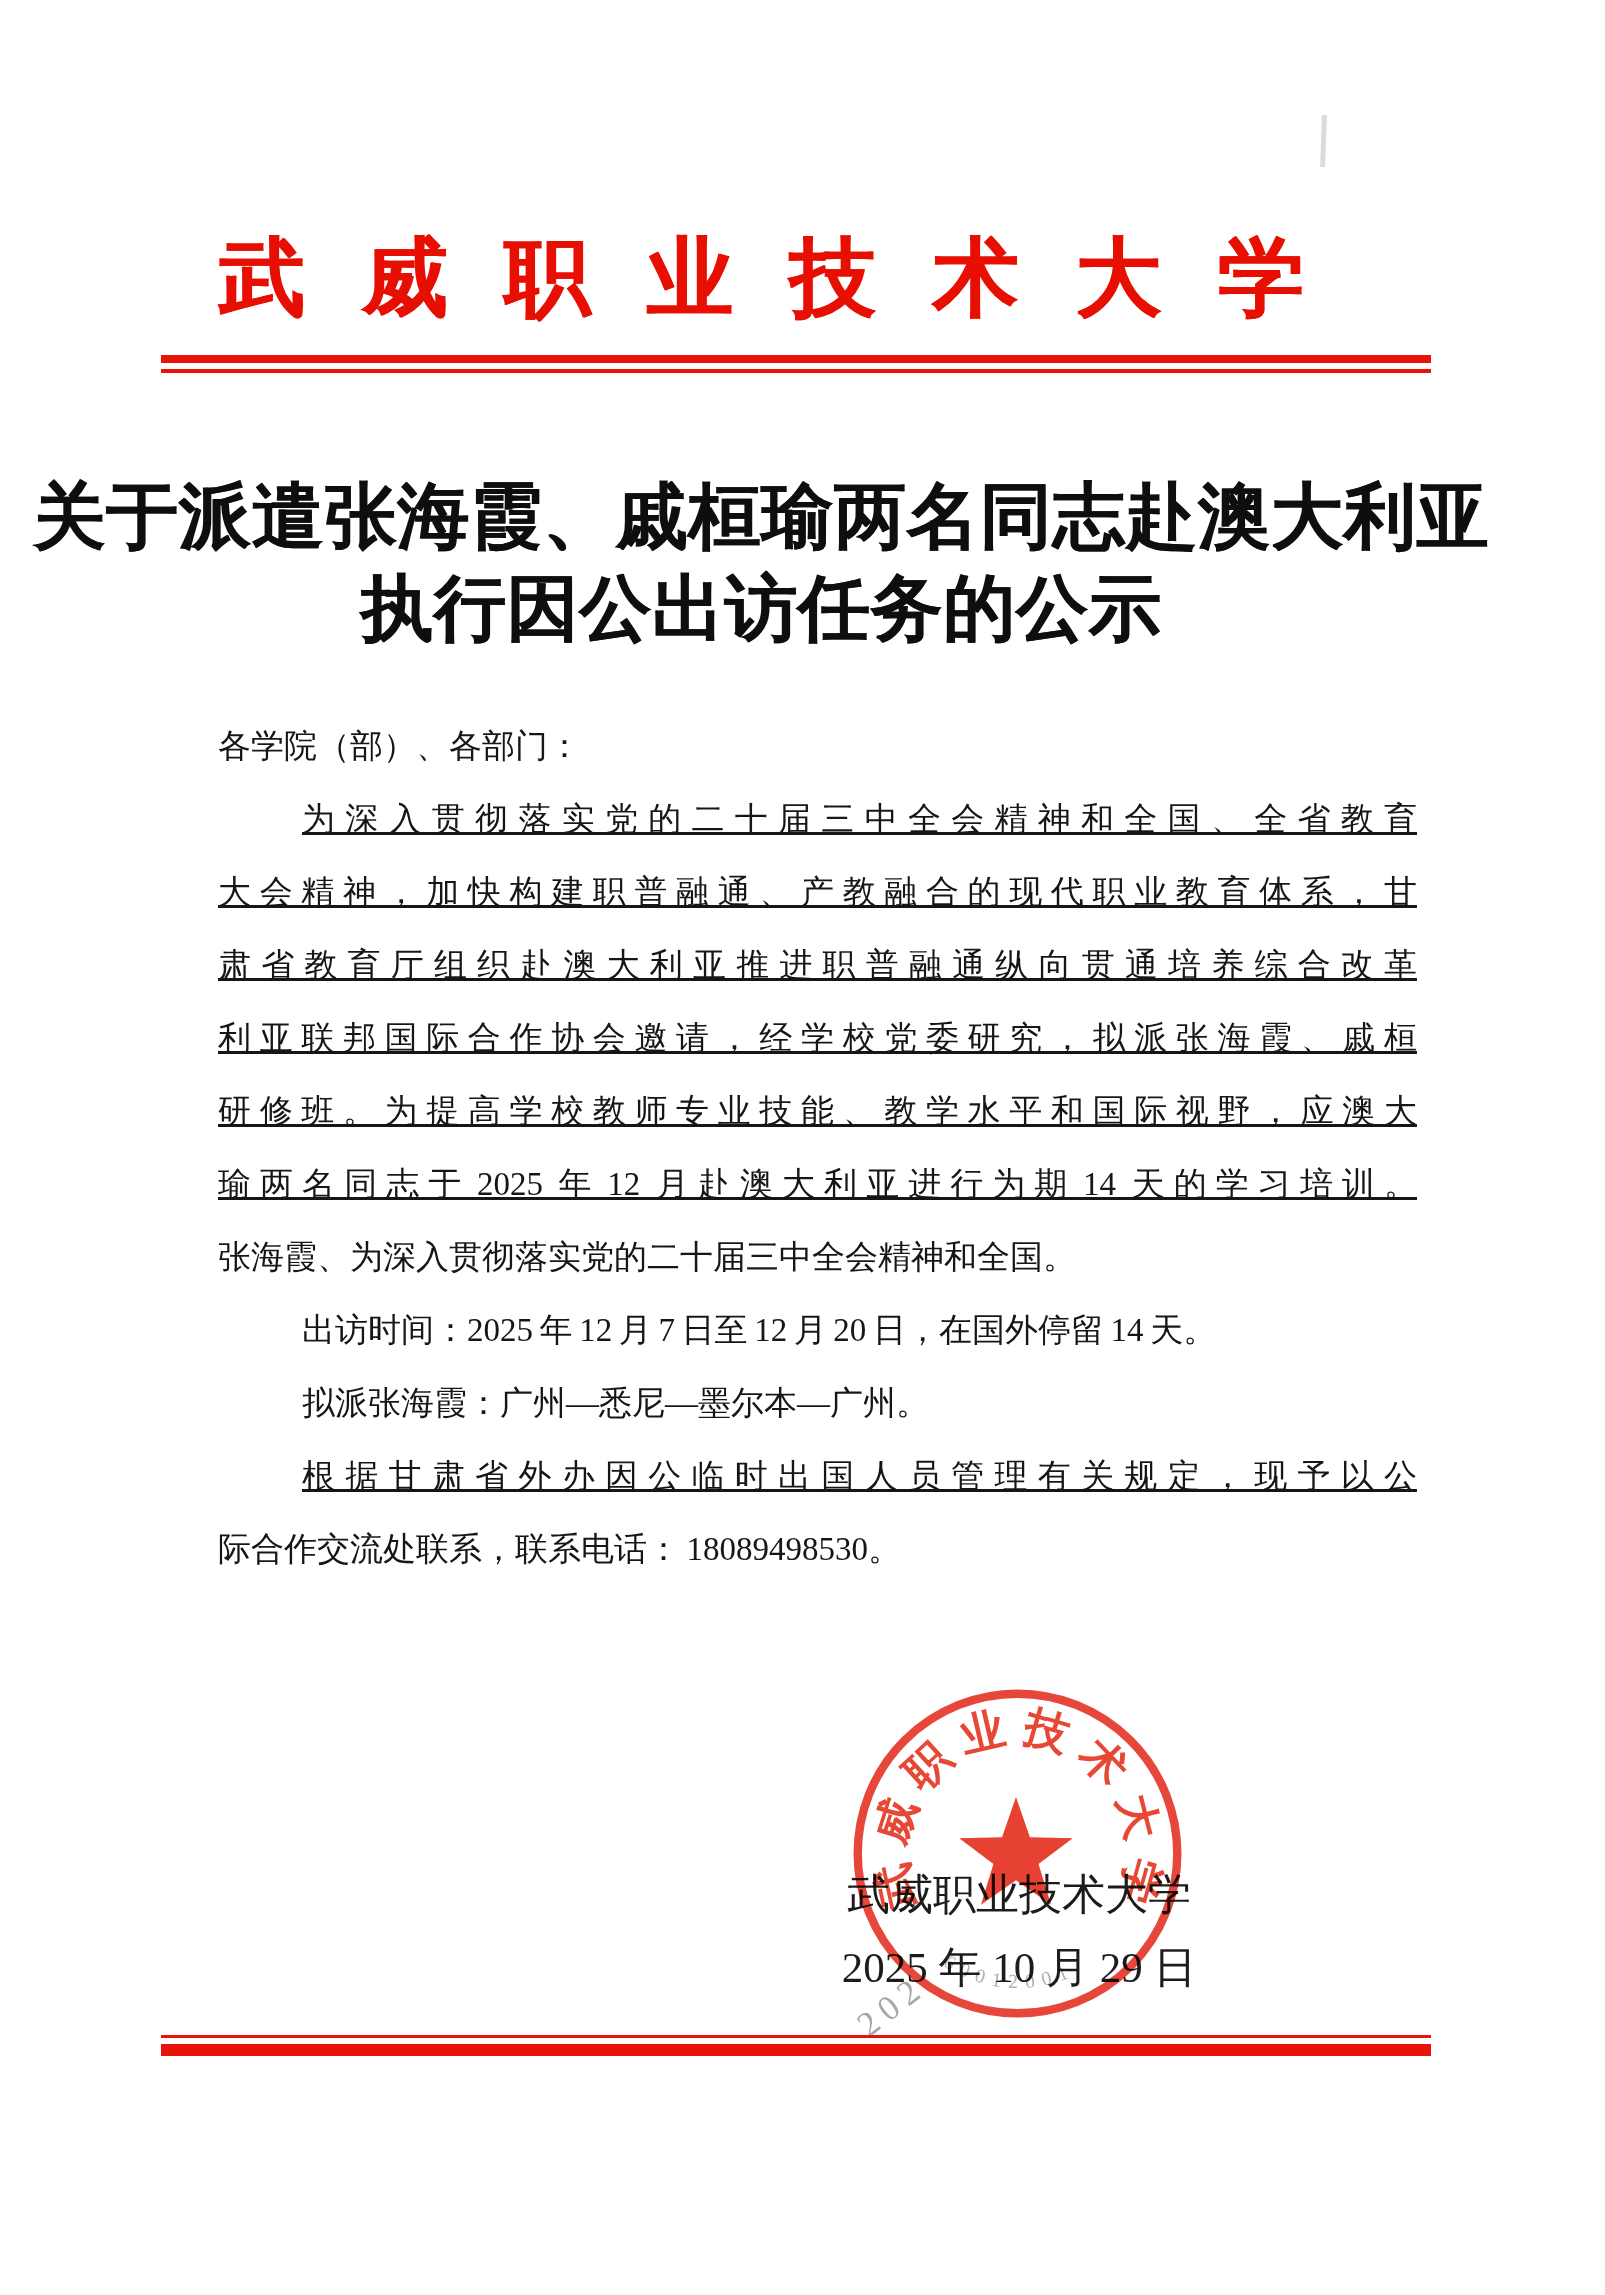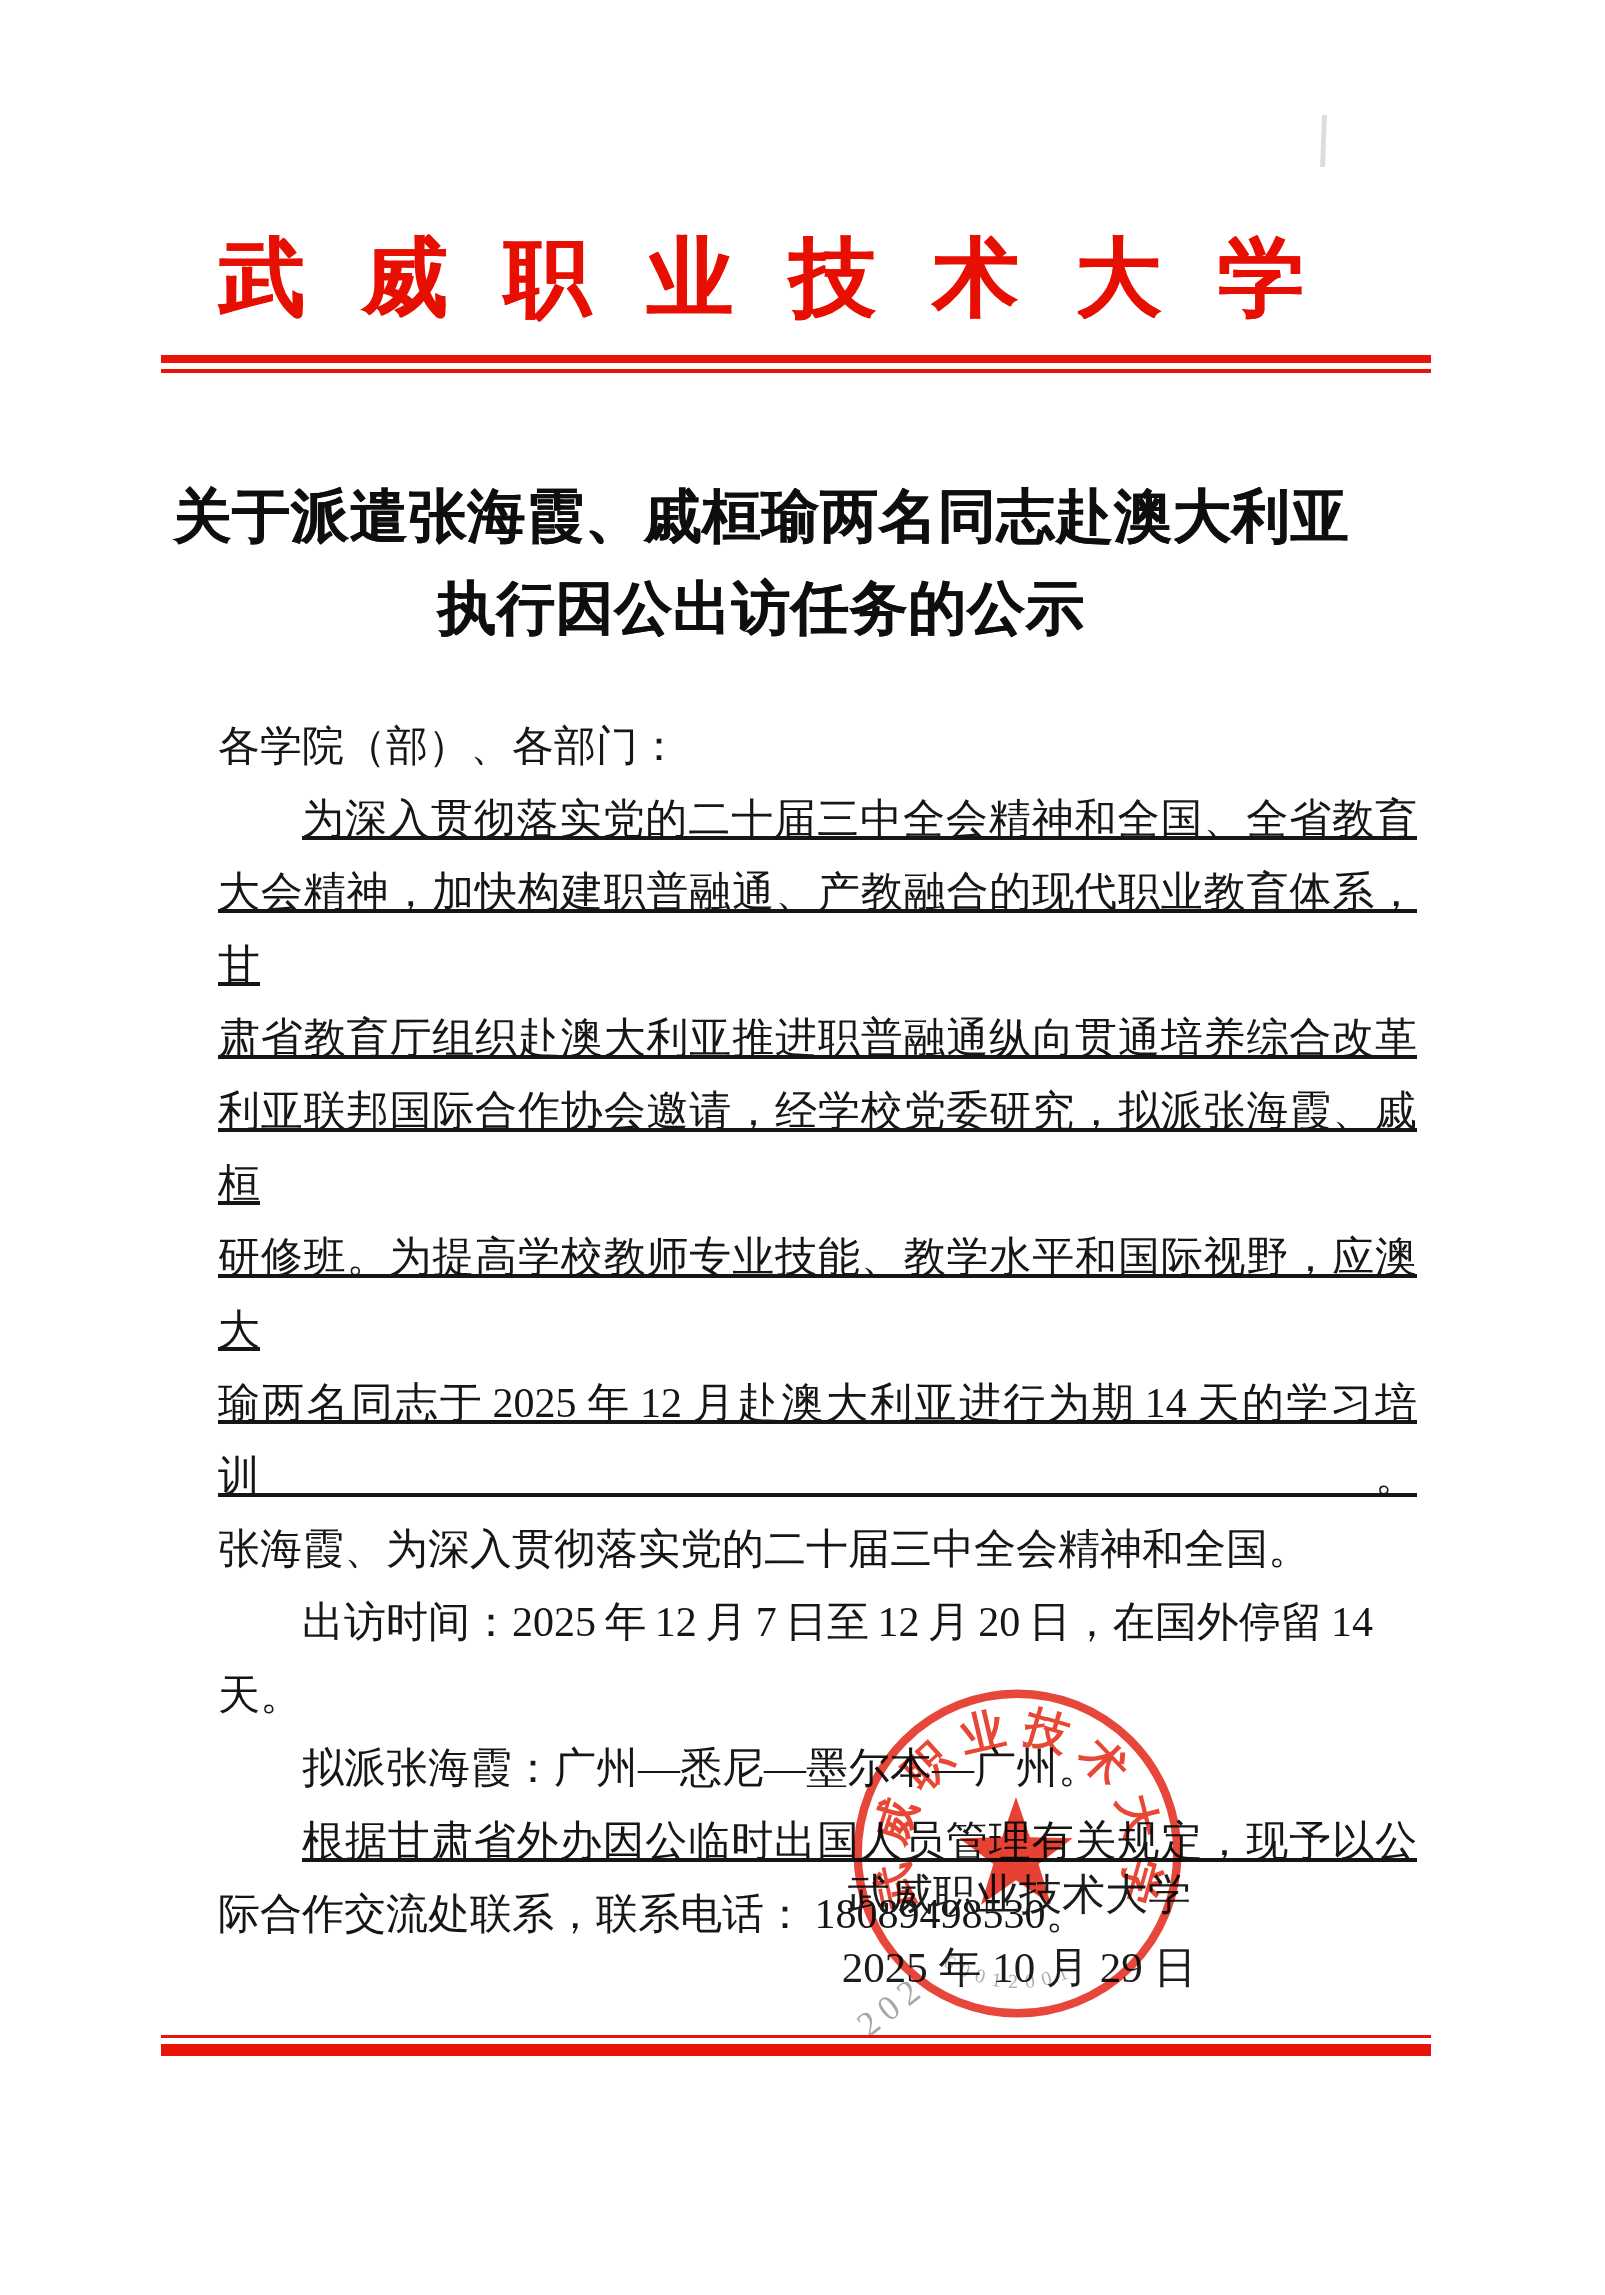--- a/index.html
+++ b/index.html
@@ -27,28 +27,28 @@
   }
   .rule{position:absolute;left:161px;width:1270px;background:#e8140a;}
   .rule-top-thick{top:355px;height:8.4px;}
   .rule-top-thin{top:369px;height:3.8px;}
   .rule-bottom-thin{top:2035px;height:3.1px;}
   .rule-bottom-thick{top:2044px;height:11.5px;}
   
   .doc-title{
     position:absolute;left:0;top:471px;width:100%;
     text-align:center;color:#0e0e0e;
-    font-size:58px;line-height:92px;font-weight:900;
+    font-size:72px;line-height:92px;font-weight:900;
     text-shadow:0.8px 0 0 currentColor;
     letter-spacing:0.8px;
   }
   
   .body-text{
     position:absolute;left:218px;top:710px;width:1199px;
-    font-size:42px;line-height:73px;color:#161616;
+    font-size:33px;line-height:73px;color:#161616;
   }
   .bl{width:100%;}
   .ind{text-indent:84px;}
   .jf{text-align:justify;text-align-last:justify;text-decoration:underline;}
   
   .signature{
     position:absolute;left:782px;top:1858px;width:474px;
     text-align:center;font-size:43px;line-height:73px;color:#1c1c1c;
     white-space:nowrap;
   }

